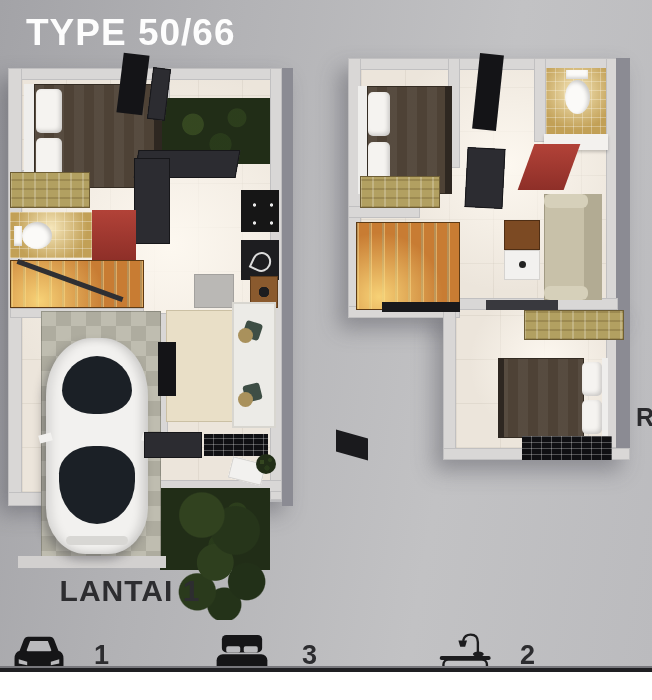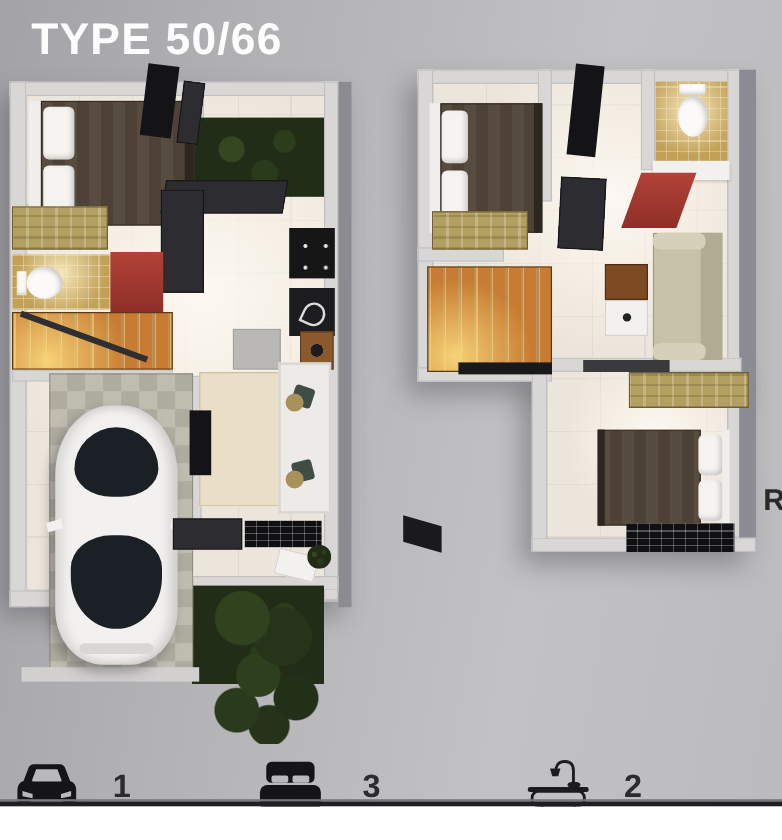--- a/index.html
+++ b/index.html
@@ -240,20 +240,21 @@
       <div class="abs bed-body" style="left:0;top:0;width:86px;height:80px;"></div>
       <div class="abs pillow" style="left:84px;top:4px;width:20px;height:34px;"></div>
       <div class="abs pillow" style="left:84px;top:42px;width:20px;height:34px;"></div>
       <div class="abs headboard" style="left:104px;top:0;width:6px;height:80px;"></div>
       <div class="abs footboard" style="left:0;top:0;width:6px;height:80px;"></div>
     </div>
     <div class="abs grid-black" style="left:174px;top:378px;width:90px;height:24px;"></div>
     <div class="abs" style="left:-12px;top:376px;width:32px;height:22px;background:#1a1a1d;transform:skewY(16deg);"></div>
   </div>
 
+  <div class="floor-label label1">LANTAI 1</div>
   <div class="watermark">RS</div>
 
   <div class="legend-item li1">
     <span>
       <svg width="54" height="46" viewBox="0 0 64 50">
         <path fill="#151517" d="M9 20 L14 7 Q15.5 3.5 19 3.5 H45 Q48.5 3.5 50 7 L55 20 Q61 22 61 29 V41 Q61 44 58 44 H51 Q48 44 48 41 V39 H16 V41 Q16 44 13 44 H6 Q3 44 3 41 V29 Q3 22 9 20 Z"></path>
         <path fill="#b9b9bc" d="M17.5 19 L21.5 8.5 H42.5 L46.5 19 Q47 20.5 45 20.5 H19 Q17 20.5 17.5 19 Z"></path>
         <path fill="#b9b9bc" d="M8 30 L18 33 L18 37 L8 35 Z"></path>
         <path fill="#b9b9bc" d="M56 30 L46 33 L46 37 L56 35 Z"></path>
       </svg>

